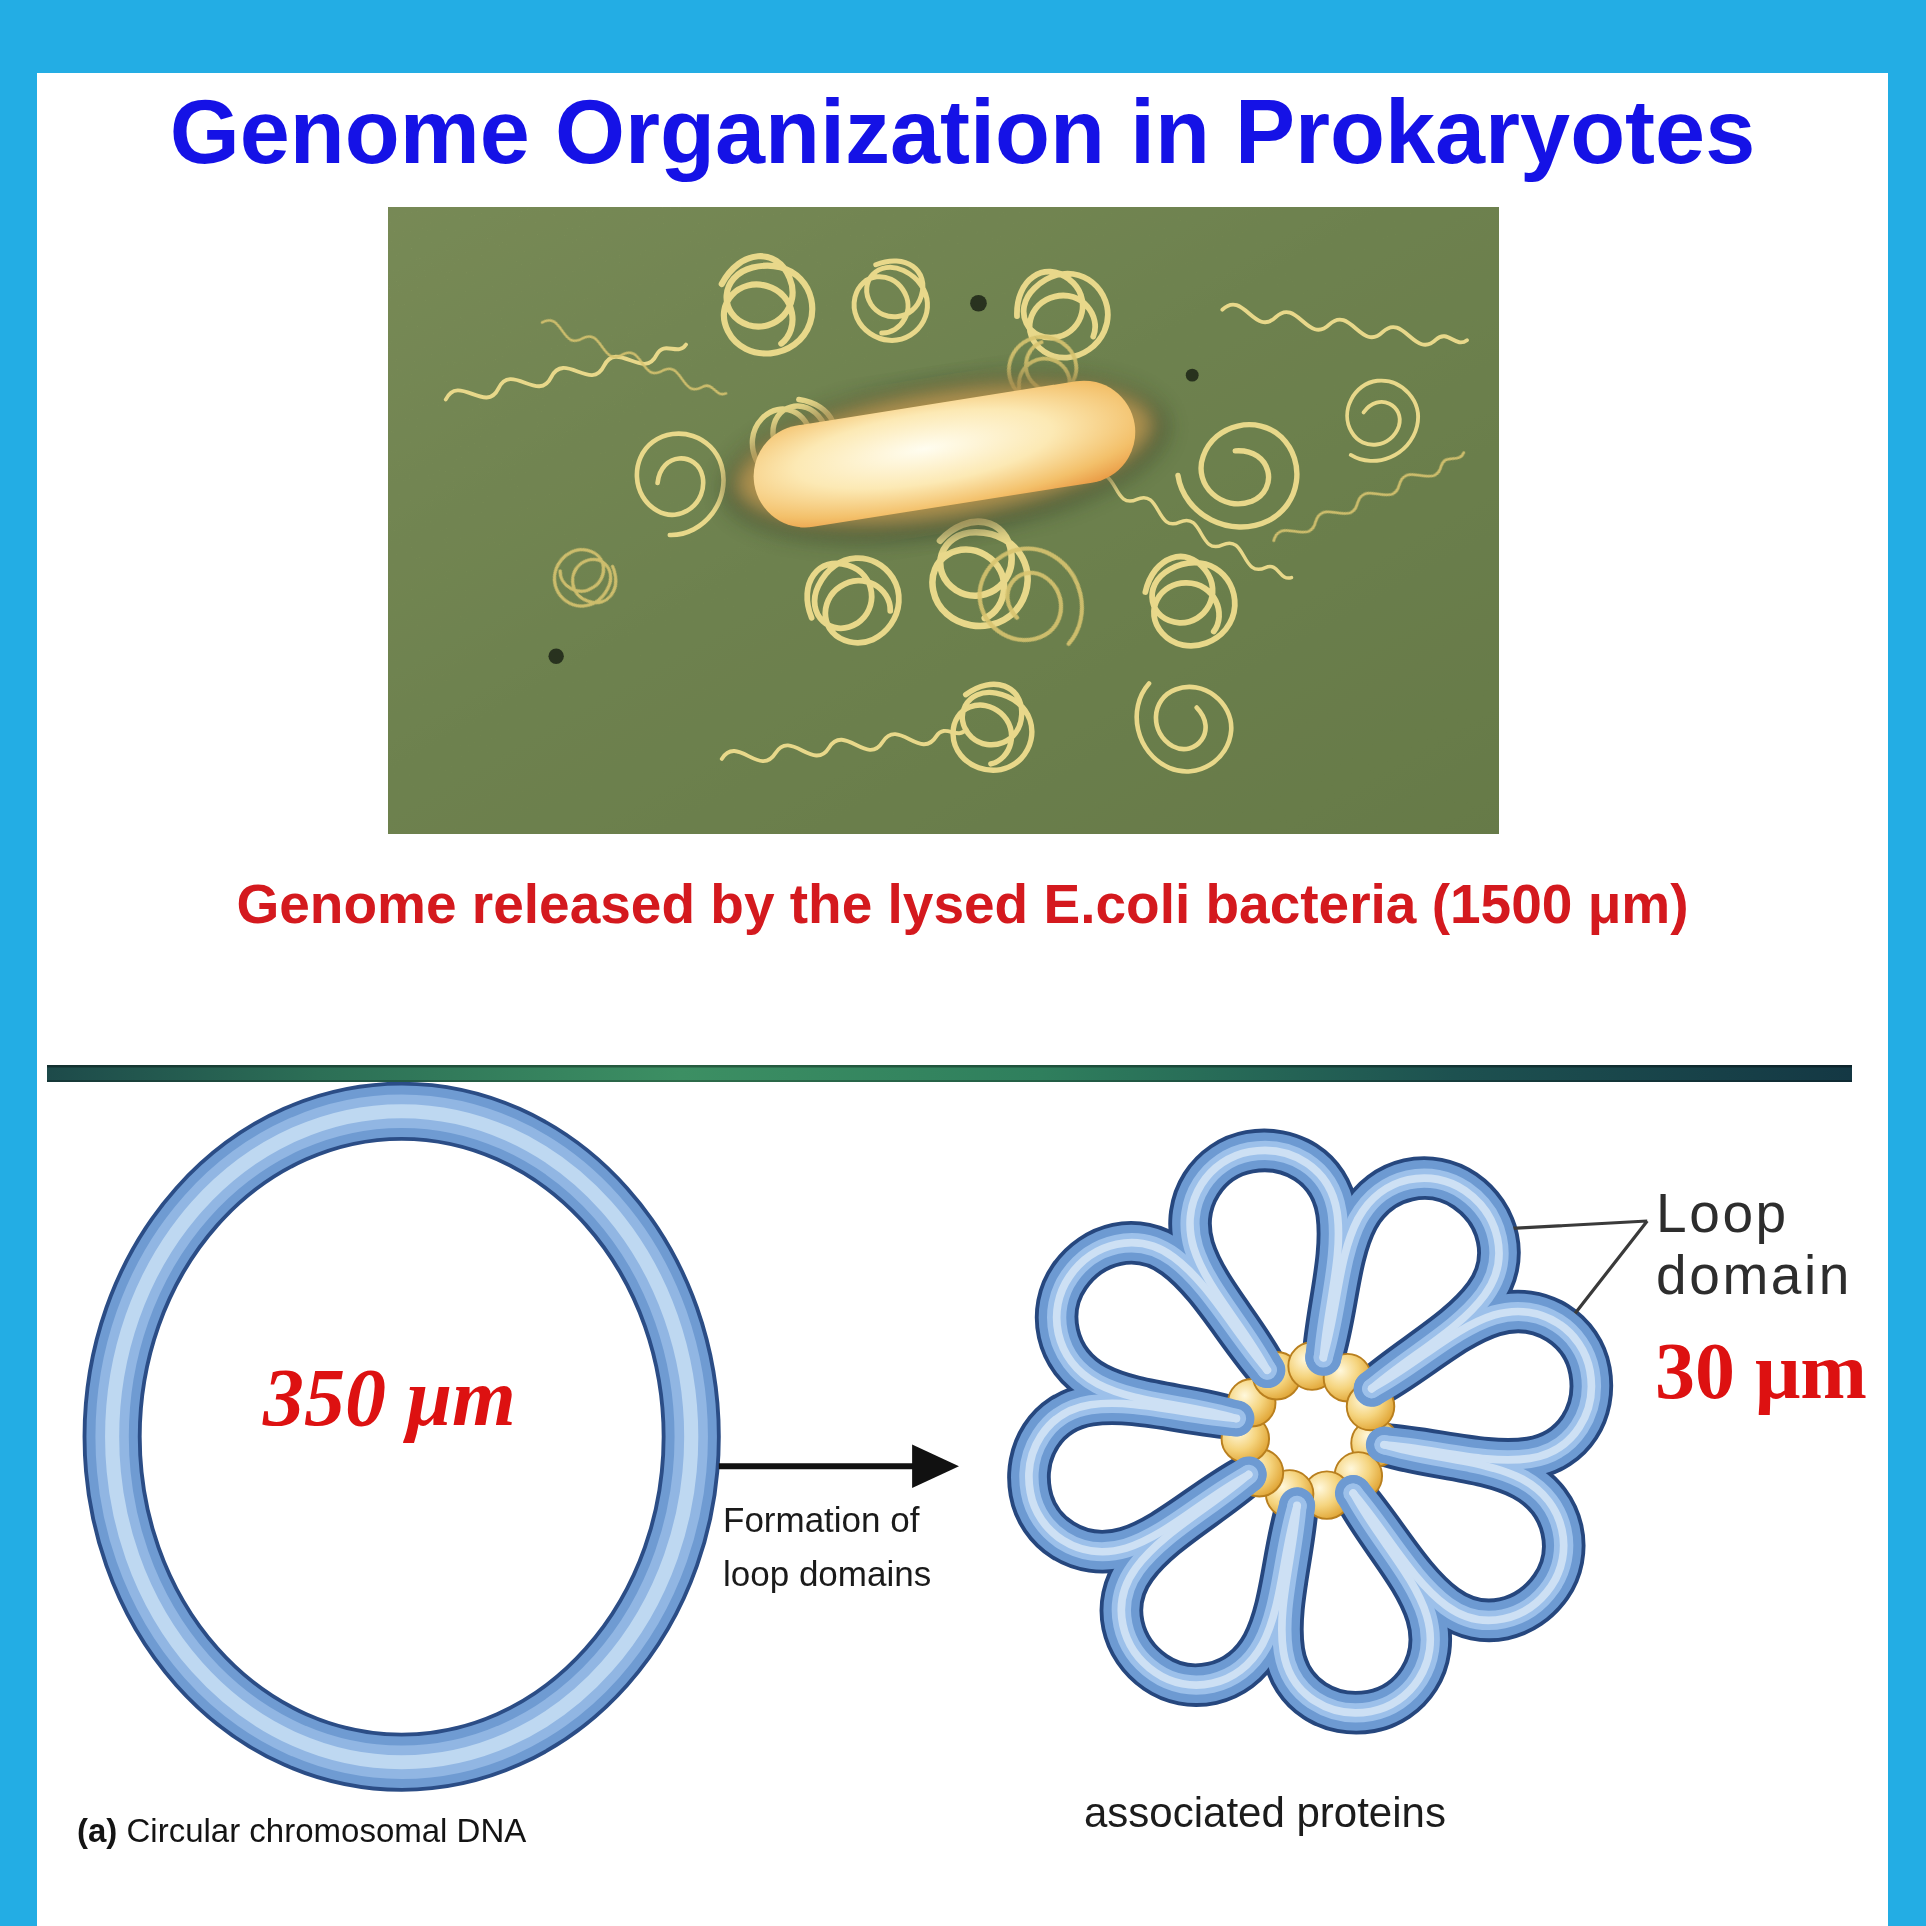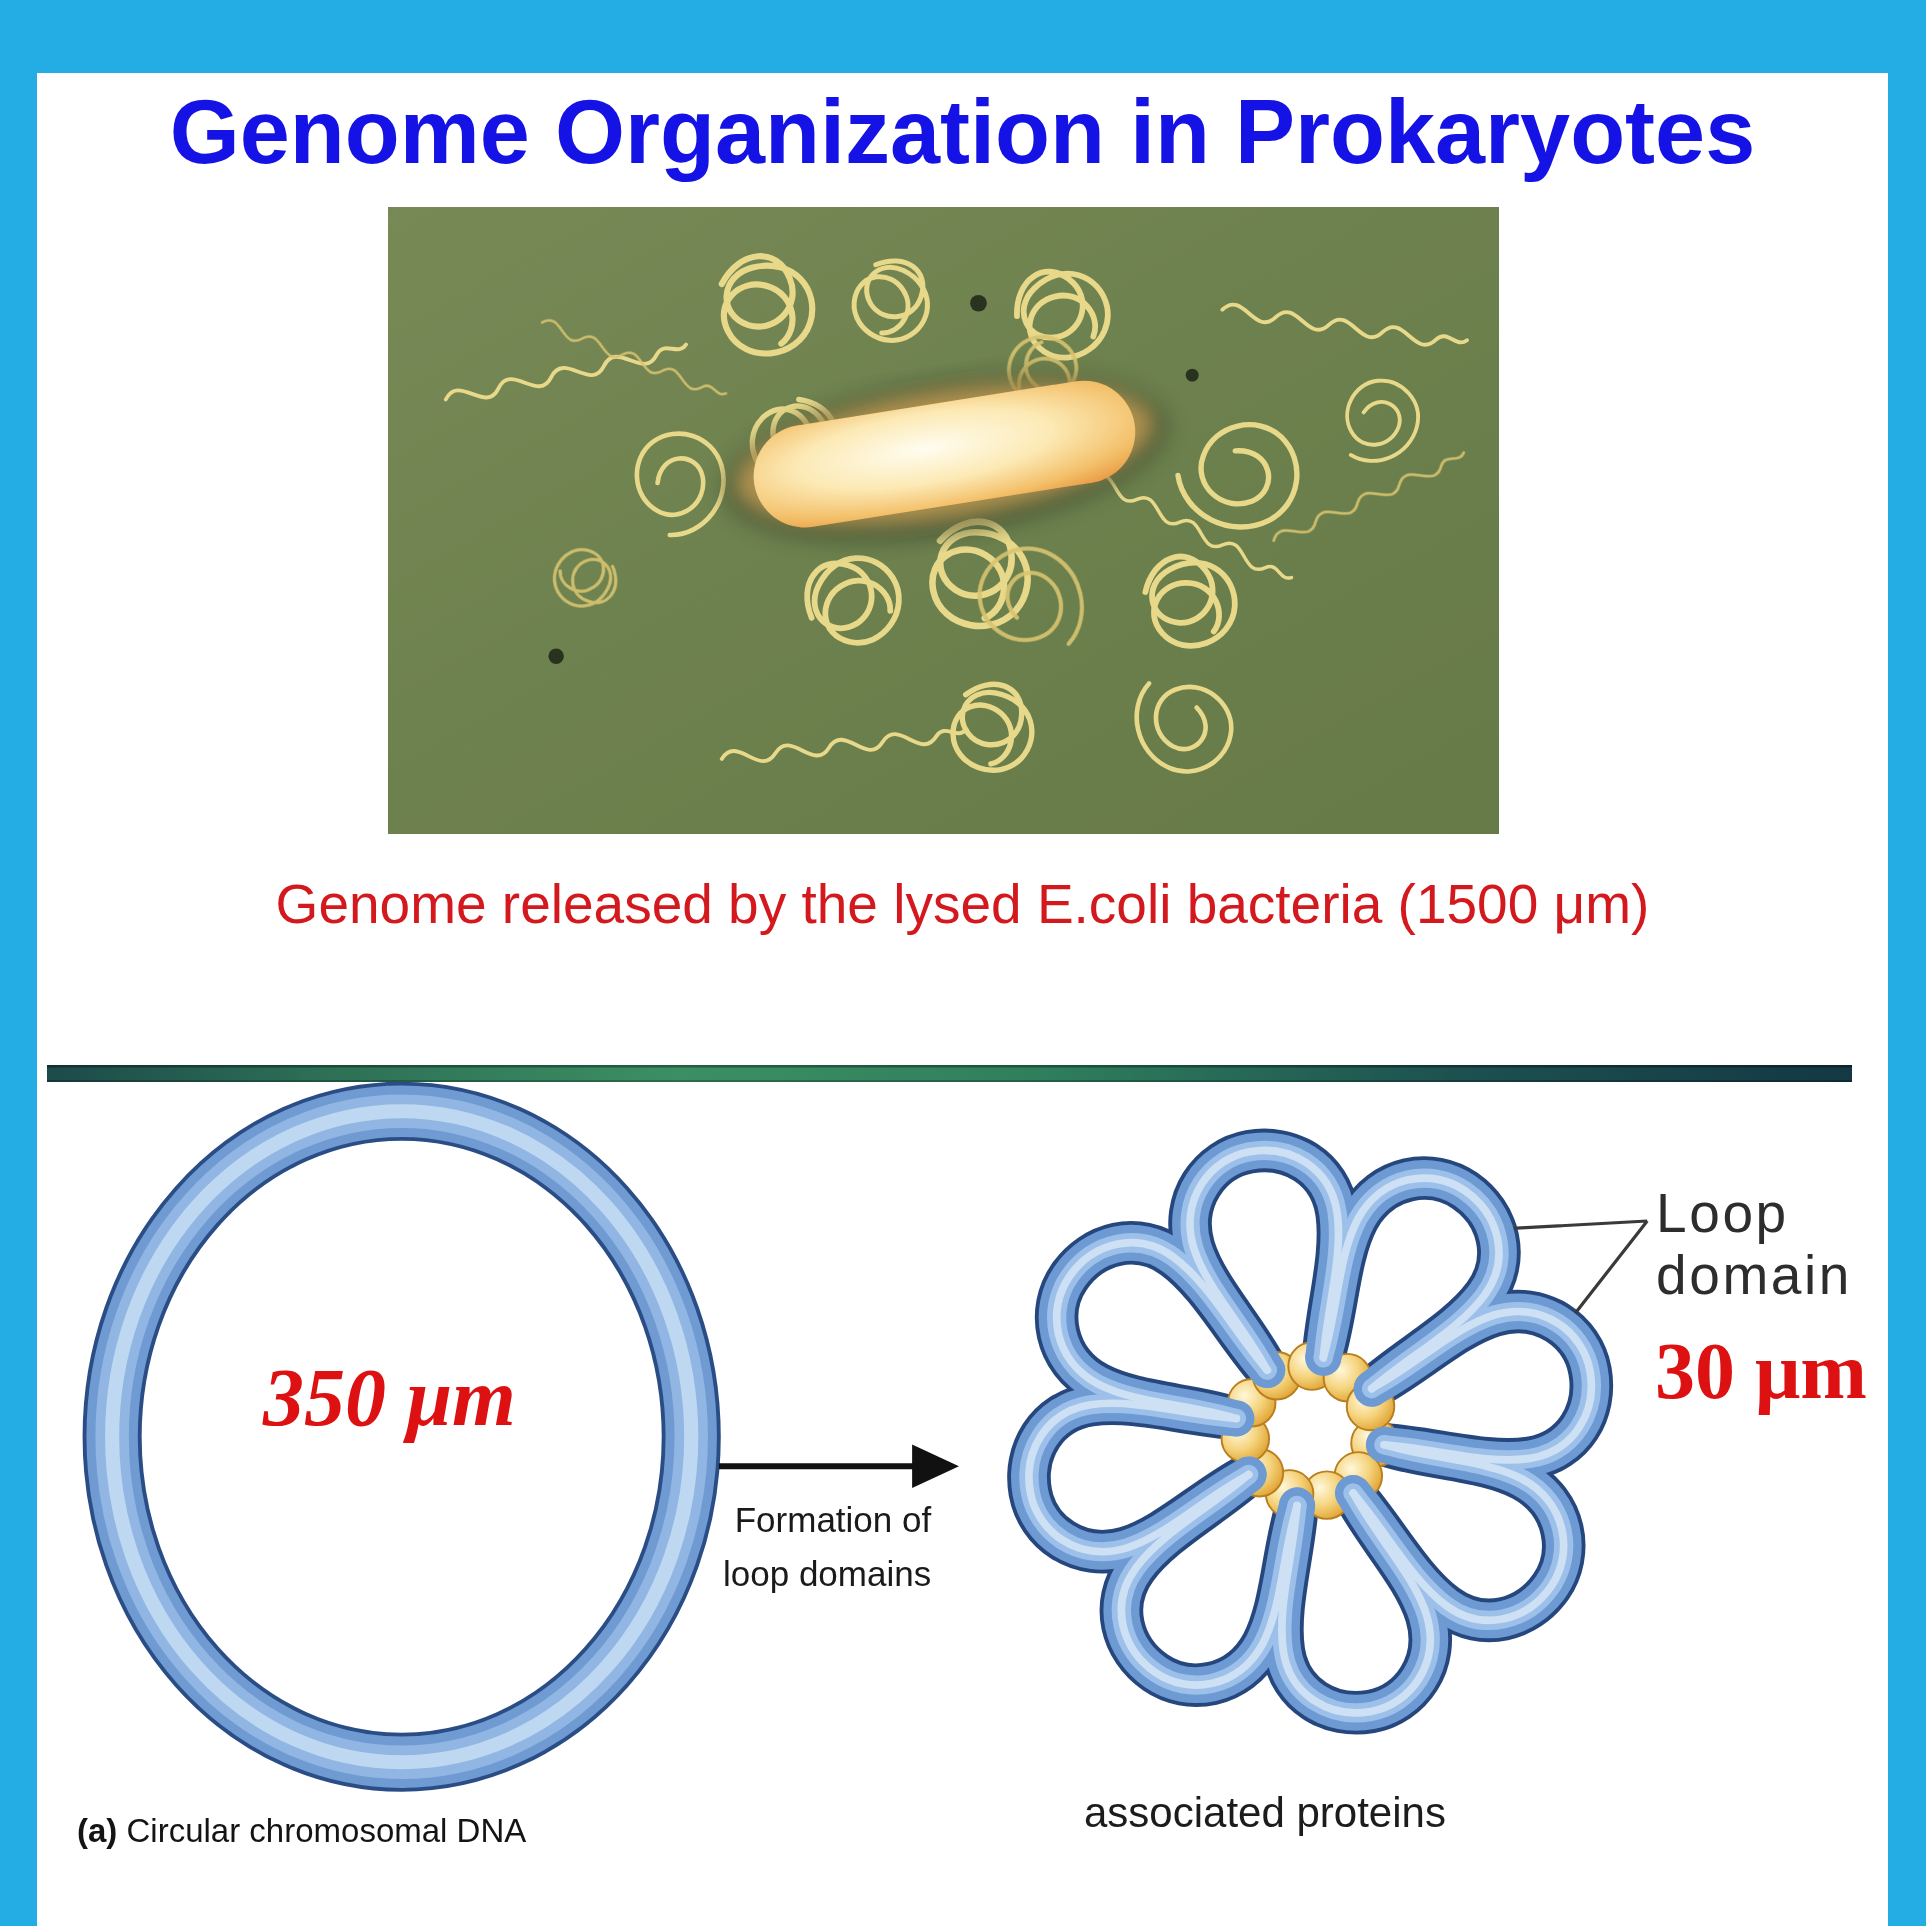--- a/index.html
+++ b/index.html
@@ -4,33 +4,33 @@
 <style>
   html,body{margin:0;padding:0;width:1926px;height:1926px;background:#23ADE4;
     font-family:"Liberation Sans","DejaVu Sans",sans-serif;}
   #slide{position:absolute;left:0;top:0;width:1638px;height:1926px;background:#23ADE4;}
   #content{position:absolute;left:37px;top:73px;width:1851px;height:1853px;
     background:#ffffff;overflow:hidden;}
   .title{position:absolute;left:0;top:7.7px;width:100%;text-align:center;
     font-size:90px;font-weight:bold;color:#1512E6;letter-spacing:0px;white-space:nowrap;}
   .micrograph{position:absolute;left:351px;top:134px;width:1111px;height:627px;}
   .em-caption{position:absolute;left:0;top:799px;width:100%;text-align:center;
-    font-size:55px;font-weight:normal;color:#D4191E;white-space:nowrap;}
+    font-size:55px;font-weight:bold;color:#D4191E;white-space:nowrap;}
   .divider{position:absolute;left:9.6px;top:992px;width:1805px;height:17.3px;
     background:linear-gradient(90deg,#1d4a4a 0%,#2c6f56 15%,#3c8f63 35%,#2f7f5d 55%,#1d5150 78%,#143844 100%);
     box-shadow:inset 0 2.6px 0 rgba(0,0,0,0.35), inset 0 -1.9px 0 rgba(0,0,0,0.25);}
   .diagram{position:absolute;left:0;top:0;width:1851px;height:1853px;}
   .label-350{position:absolute;left:226px;top:1278px;
     font-family:"Liberation Serif","DejaVu Serif",serif;font-size:82px;font-weight:bold;
     color:#DD1111;white-space:nowrap;font-style:italic;}
   .label-30{position:absolute;left:1618px;top:1253px;
     font-family:"Liberation Serif","DejaVu Serif",serif;font-size:80px;font-weight:bold;
     color:#DD1111;white-space:nowrap;}
   .arrow-label{position:absolute;left:686px;top:1420px;font-size:35px;color:#1a1a1a;
-    line-height:54px;white-space:nowrap;text-align:right;}
+    line-height:54px;white-space:nowrap;}
   .loop-domain-label{position:absolute;left:1619px;top:1109px;font-size:55px;color:#2d2d2d;
     line-height:62px;letter-spacing:2.6px;white-space:nowrap;}
   .caption-a{position:absolute;left:40px;top:1739px;font-size:33px;color:#141414;white-space:nowrap;}
   .caption-a b{font-weight:bold;}
   .caption-b{position:absolute;left:962px;top:1713px;font-size:42px;color:#1c1c1c;line-height:54px;}
   .caption-b .ind{padding-left:85px;}
   .caption-b b{font-weight:bold;}
 </style>
 </head>
 <body>

